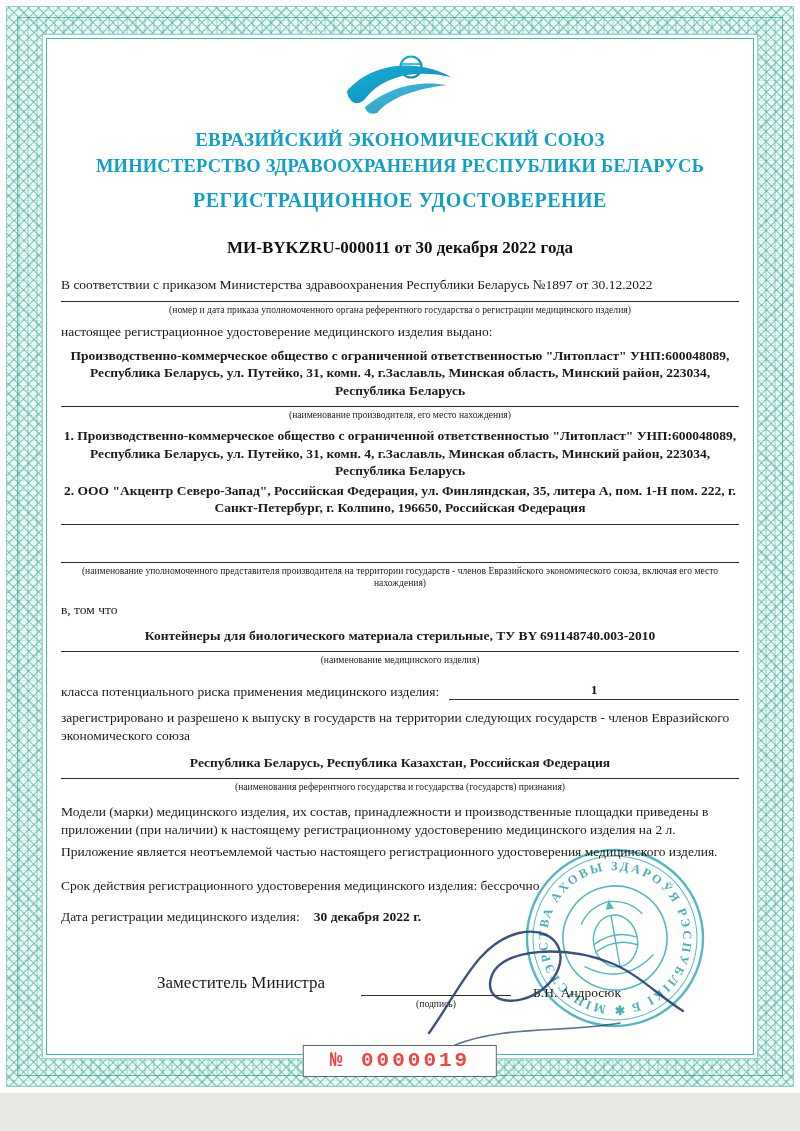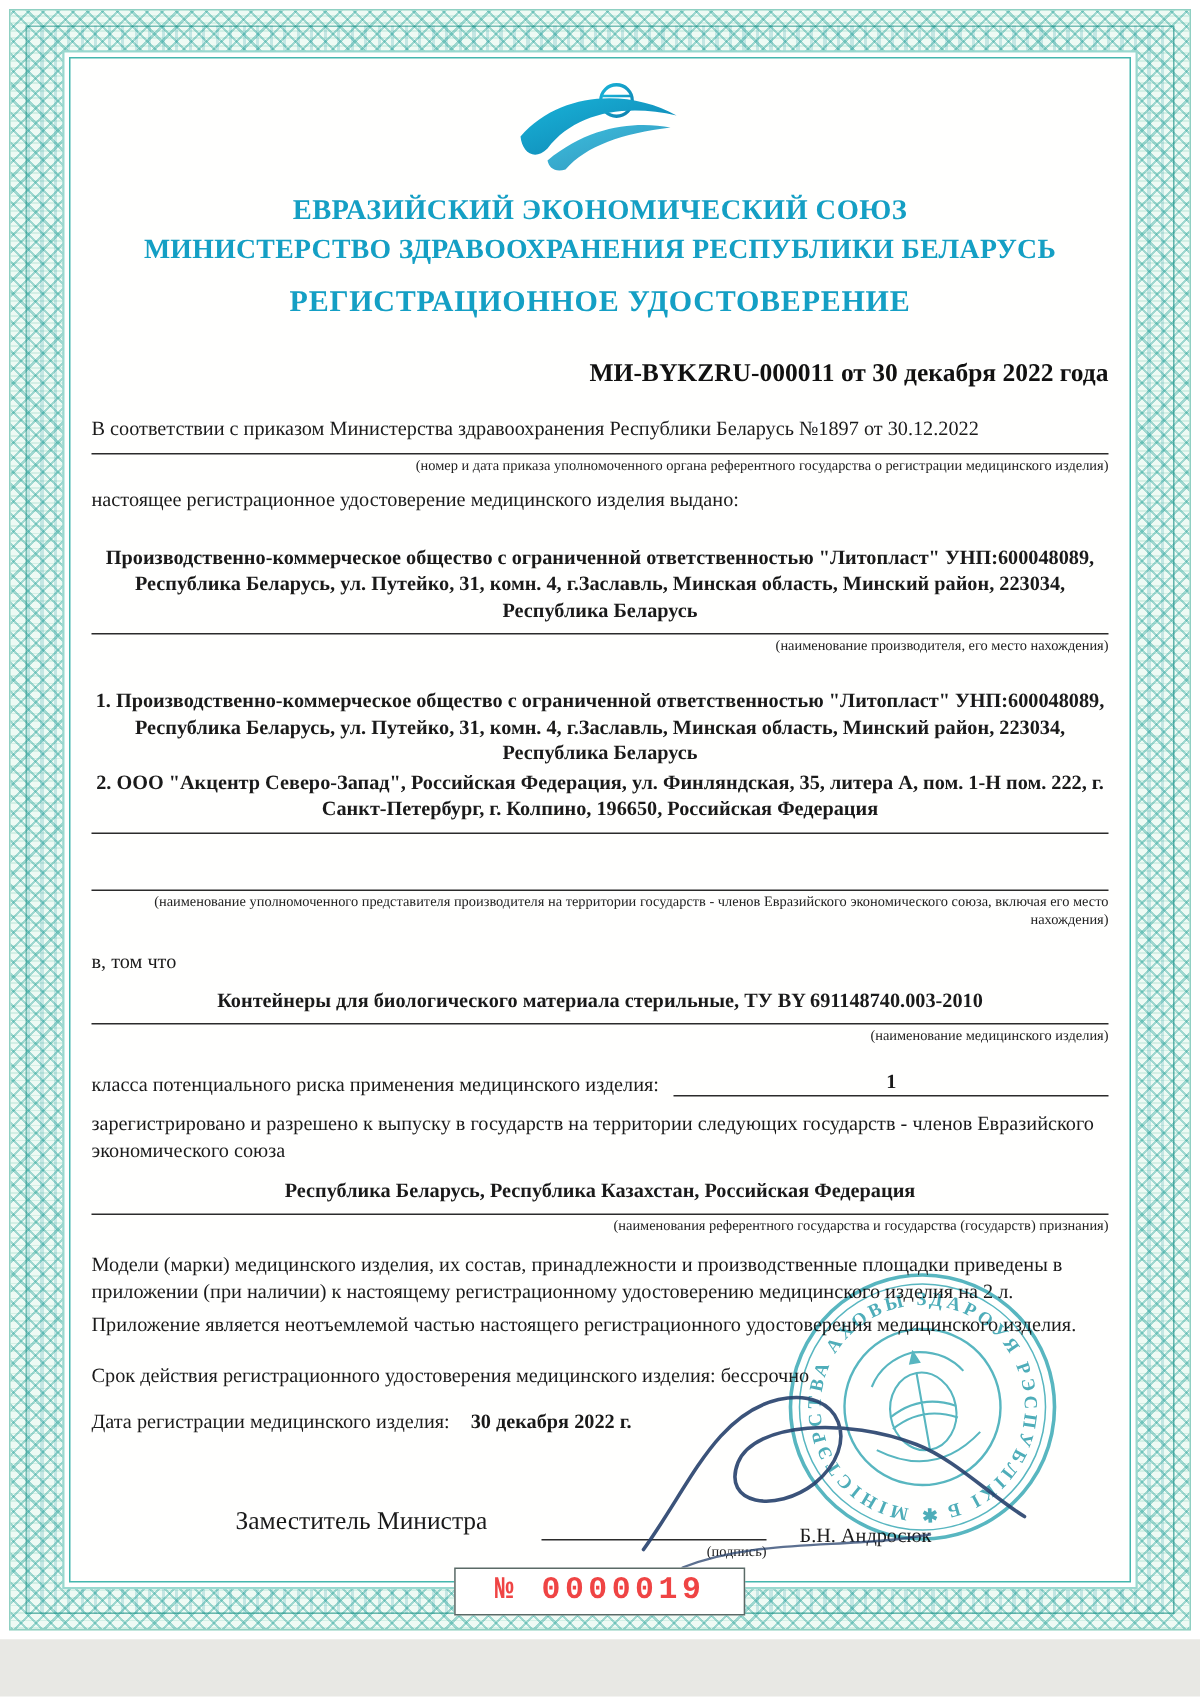--- a/index.html
+++ b/index.html
@@ -29,26 +29,26 @@
     border:1.5px solid #45b6ae;
     box-shadow:0 0 0 3px #ffffff, 0 0 0 4.5px #9ad8cf;
     padding:6px 14px 0 14px;box-sizing:border-box;overflow:hidden;
   }
   
   .logo-wrap{text-align:center;margin-top:8px;}
   .title{ text-align:center;font-weight:bold;color:#149fc4; }
   .t1{font-size:19px;margin-top:8px;letter-spacing:.3px;}
   .t2{font-size:18.5px;margin-top:5px;letter-spacing:.2px;}
   .t3{font-size:20px;margin-top:12px;letter-spacing:.5px;}
-  .docnum{text-align:right;font-weight:bold;font-size:17px;color:#111;margin-top:26px;}
+  .docnum{text-align:center;font-weight:bold;font-size:17px;color:#111;margin-top:26px;}
   .para{font-size:13.5px;line-height:1.32;margin-top:18px;text-align:left;}
   .para.tight{margin-top:7px;}
-  .bold-block{font-weight:bold;font-size:13.5px;line-height:1.3;text-align:center;margin-top:21px;}
+  .bold-block{font-weight:bold;font-size:13.5px;line-height:1.3;text-align:center;margin-top:6px;}
   .rule{border-top:1.1px solid #2b2b2b;margin-top:7px;}
-  .cap{font-size:9.6px;text-align:right;color:#222;margin-top:2px;line-height:1.25;} .gap-lg{height:30px;}
+  .cap{font-size:9.6px;text-align:center;color:#222;margin-top:2px;line-height:1.25;} .gap-lg{height:30px;}
   .risk-row{display:flex;align-items:flex-end;font-size:13.5px;margin-top:16px;}
   .risk-label{white-space:nowrap;}
   .risk-value{flex:1;border-bottom:1.1px solid #2b2b2b;text-align:center;font-weight:bold;margin-left:10px;padding-bottom:1px;}
   .date-row{font-size:13.5px;margin-top:14px;}
   .date-row b{margin-left:14px;text-align:center;}
   
   .sign-area{position:relative;height:92px;margin-top:42px;}
   .sign-title{position:absolute;left:96px;top:6px;font-size:17px;}
   .sign-line-block{position:absolute;left:300px;top:28px;width:150px;text-align:center;}
   .sign-line{border-top:1.1px solid #2b2b2b;}

